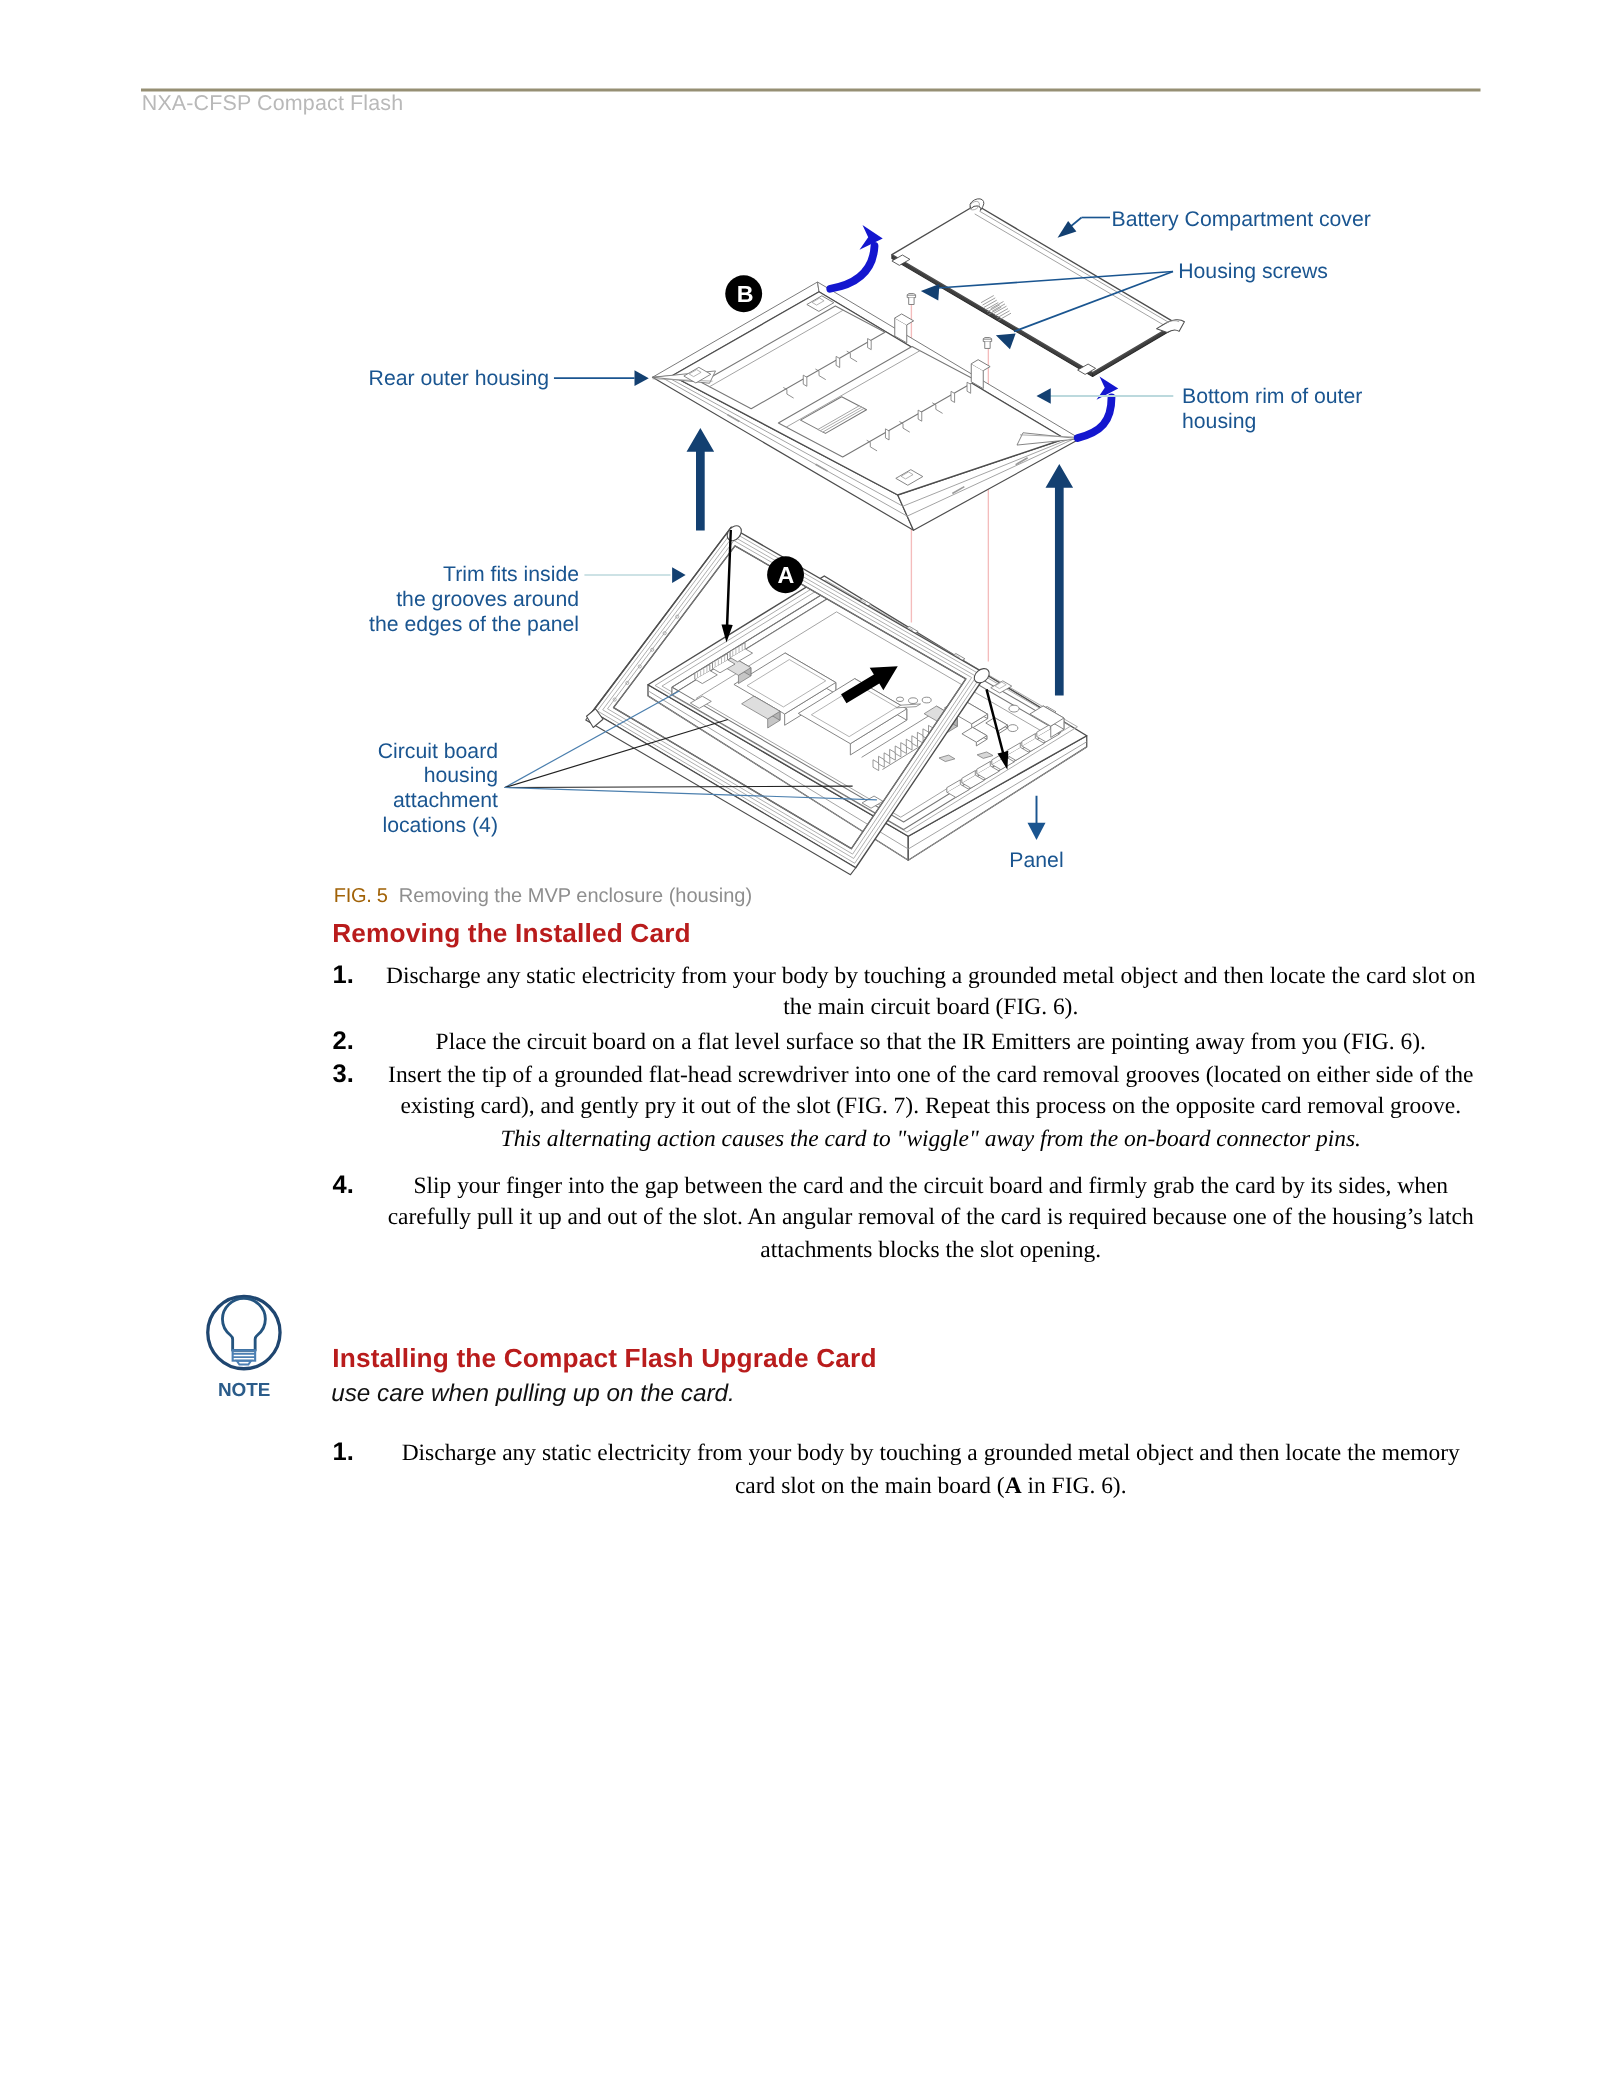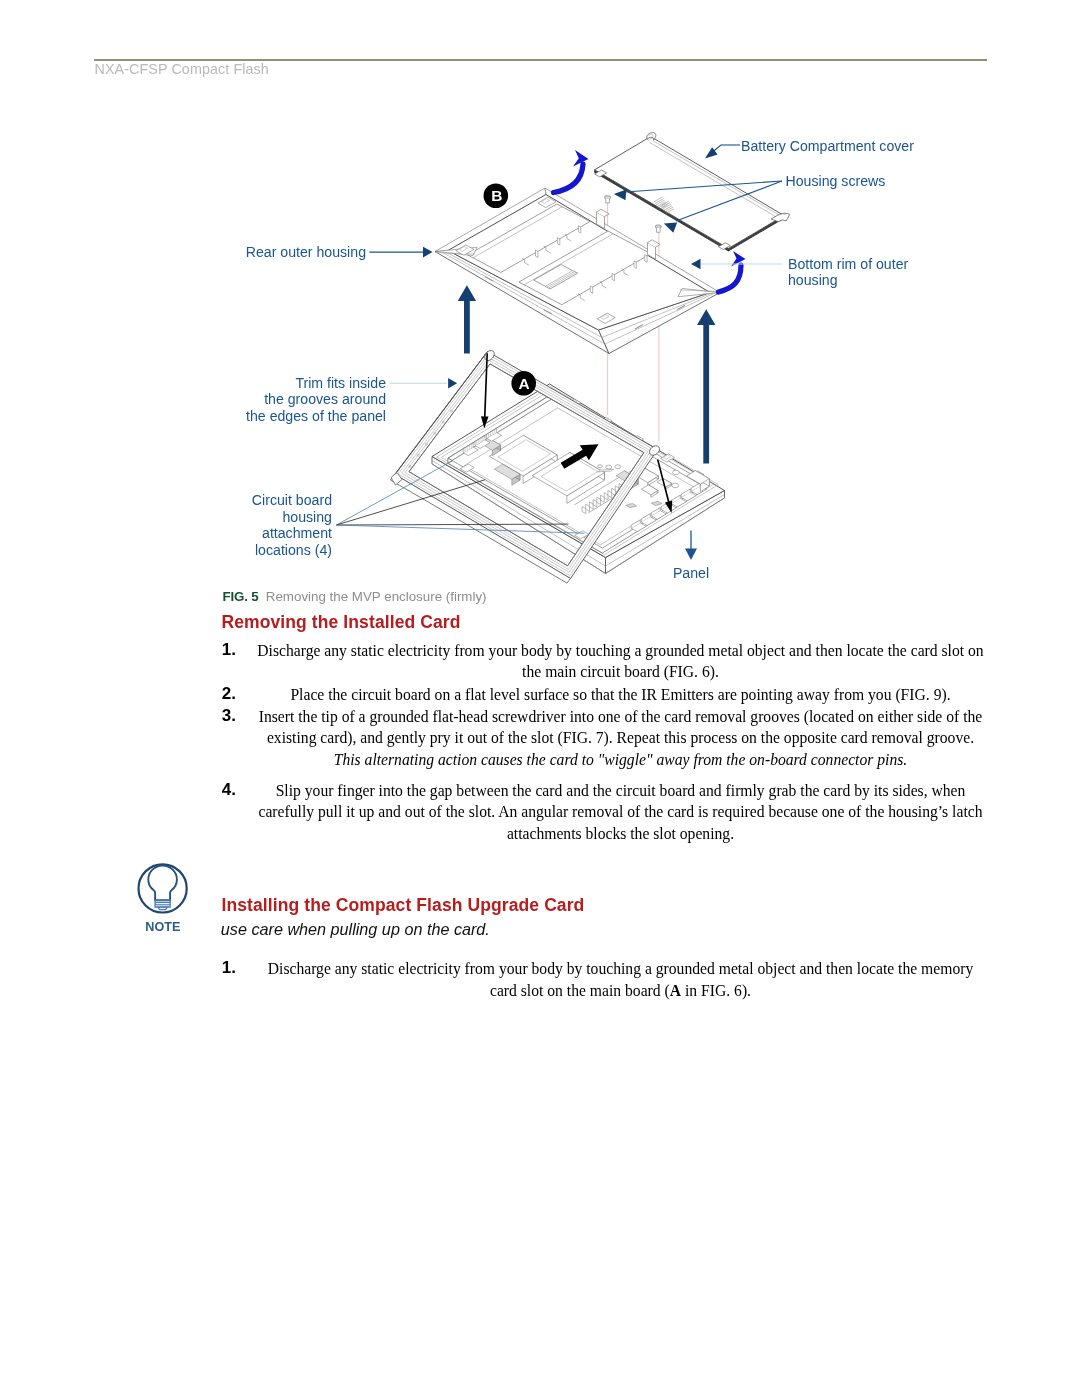--- a/index.html
+++ b/index.html
@@ -10,21 +10,21 @@
   
   #hdr-rule{position:absolute;left:94px;top:59px;width:893px;height:1.6px;background:#968f74;}
   #hdr-text{position:absolute;left:94.5px;top:61px;font-size:14.3px;color:#b9b9b9;letter-spacing:0.1px;white-space:nowrap;}
   #hdr-text .b{font-weight:400;}
 
   
   #figure{position:absolute;left:0;top:0;width:1080px;height:620px;}
 
   
   #figcap{position:absolute;left:222.5px;top:589px;font-size:13.35px;color:#8e8e8e;white-space:nowrap;}
-  #figcap .lbl{color:#14532d;font-weight:700;letter-spacing:-0.2px;}
+  #figcap .lbl{color:#a16207;font-weight:400;letter-spacing:-0.2px;}
 
   
   .sect{position:absolute;font-weight:700;font-size:17.5px;color:#b91c1c;letter-spacing:0.1px;white-space:nowrap;}
   .step{position:absolute;font-family:"Liberation Serif",serif;font-size:15.65px;color:#000;line-height:21.6px;text-align:center;}
   .stepnum{position:absolute;font-family:"Liberation Sans",sans-serif;font-weight:700;font-size:17px;color:#000;line-height:1;}
   .it{font-style:italic;}
   .bd{font-weight:700;}
 
   
   #note-icon{position:absolute;left:133px;top:861px;width:64px;height:74px;}
@@ -322,21 +322,21 @@
 <text x="332.0" y="538.0" font-family="Liberation Sans, sans-serif" font-size="14.15" fill="#1a5590" text-anchor="end">attachment</text>
 <text x="332.0" y="554.5" font-family="Liberation Sans, sans-serif" font-size="14.15" fill="#1a5590" text-anchor="end">locations (4)</text>
 <line x1="691.0" y1="530.5" x2="691.0" y2="549.0" stroke="#1a5590" stroke-width="1.3"></line>
 <path d="M 691.0,560.0 L 685.0,548.5 L 697.0,548.5 Z" fill="#1a5590"></path>
 <text x="691.0" y="578.0" font-family="Liberation Sans, sans-serif" font-size="14.15" fill="#1a5590" text-anchor="middle">Panel</text>
 </g>
 
 </svg>
   </div>
 
-  <div id="figcap"><span class="lbl">FIG. 5</span>&nbsp; <span>Removing the MVP enclosure (firmly)</span></div>
+  <div id="figcap"><span class="lbl">FIG. 5</span>&nbsp; <span>Removing the MVP enclosure (housing)</span></div>
 
   <div id="note-icon">
     <svg width="64" height="74" viewBox="0 0 64 74" xmlns="http://www.w3.org/2000/svg">
       <circle cx="29.6" cy="27.4" r="24.1" fill="none" stroke="#1f4670" stroke-width="2.2"></circle>
       <path d="M29.6 4.6 c-7.9 0 -14.3 6.2 -14.3 13.8 c0 4.8 2.45 8.45 5.2 10.6 c1.25 1.0 1.6 1.65 1.6 2.85 l0 7.4 l15.0 0 l0 -7.4 c0 -1.2 0.35 -1.85 1.6 -2.85 c2.75 -2.15 5.2 -5.8 5.2 -10.6 c0 -7.6 -6.4 -13.8 -14.3 -13.8 z" fill="none" stroke="#24547f" stroke-width="1.9" stroke-linejoin="round"></path>
       <rect x="22.1" y="39.2" width="15.0" height="6.9" fill="none" stroke="#4b7fb3" stroke-width="1.4"></rect>
       <line x1="22.1" y1="41.5" x2="37.1" y2="41.5" stroke="#4b7fb3" stroke-width="1.2"></line>
       <line x1="22.1" y1="43.8" x2="37.1" y2="43.8" stroke="#4b7fb3" stroke-width="1.2"></line>
       <path d="M24.8 46.1 l9.6 0 l-1.8 2.6 l-6.0 0 z" fill="none" stroke="#4b7fb3" stroke-width="1.3"></path>
       <text x="29.8" y="69.5" font-family="Liberation Sans, sans-serif" font-size="12.6" font-weight="700" fill="#2b5c8a" text-anchor="middle">NOTE</text>
@@ -347,21 +347,21 @@
   <div id="footer-bar"></div>
   <div id="footer-rule"></div>
   <div id="pageno">8</div>
   <div id="foottext">MVP-7500/8400 Modero Viewpoint Wireless Touch Panels</div>
 
   <div id="body-content">
       <div class="sect" style="left: 221.5px; top: 611.5px;">Removing the Installed Card</div>
       <div class="stepnum" style="left: 221.7px; top: 640.5px;">1.</div>
       <div class="step" style="left: 255px; top: 639.5px; width: 731px;">Discharge any static electricity from your body by touching a grounded metal object and then locate the card slot on the main circuit board (FIG. 6).</div>
       <div class="stepnum" style="left: 221.7px; top: 684.5px;">2.</div>
-      <div class="step" style="left: 255px; top: 683.5px; width: 731px;">Place the circuit board on a flat level surface so that the IR Emitters are pointing away from you (FIG. 9).</div>
+      <div class="step" style="left: 255px; top: 683.5px; width: 731px;">Place the circuit board on a flat level surface so that the IR Emitters are pointing away from you (FIG. 6).</div>
       <div class="stepnum" style="left: 221.7px; top: 706.5px;">3.</div>
       <div class="step" style="left: 255px; top: 705.5px; width: 731px;">Insert the tip of a grounded flat-head screwdriver into one of the card removal grooves (located on either side of the existing card), and gently pry it out of the slot (FIG. 7). Repeat this process on the opposite card removal groove.<span class="it"> This alternating action causes the card to "wiggle" away from the on-board connector pins.</span></div>
       <div class="stepnum" style="left: 221.7px; top: 780.5px;">4.</div>
       <div class="step" style="left: 255px; top: 779.5px; width: 731px;">Slip your finger into the gap between the card and the circuit board and firmly grab the card by its sides, when carefully pull it up and out of the slot. An angular removal of the card is required because one of the housing’s latch attachments blocks the slot opening.</div>
       <div class="sect" style="left: 221.5px; top: 895px;">Installing the Compact Flash Upgrade Card</div>
       <div class="stepnum" style="left: 221.7px; top: 959px;">1.</div>
       <div class="step" style="left: 255px; top: 958px; width: 731px;">Discharge any static electricity from your body by touching a grounded metal object and then locate the memory card slot on the main board (<span class="bd">A</span> in FIG. 6).</div>
     </div>
 </div>
 

